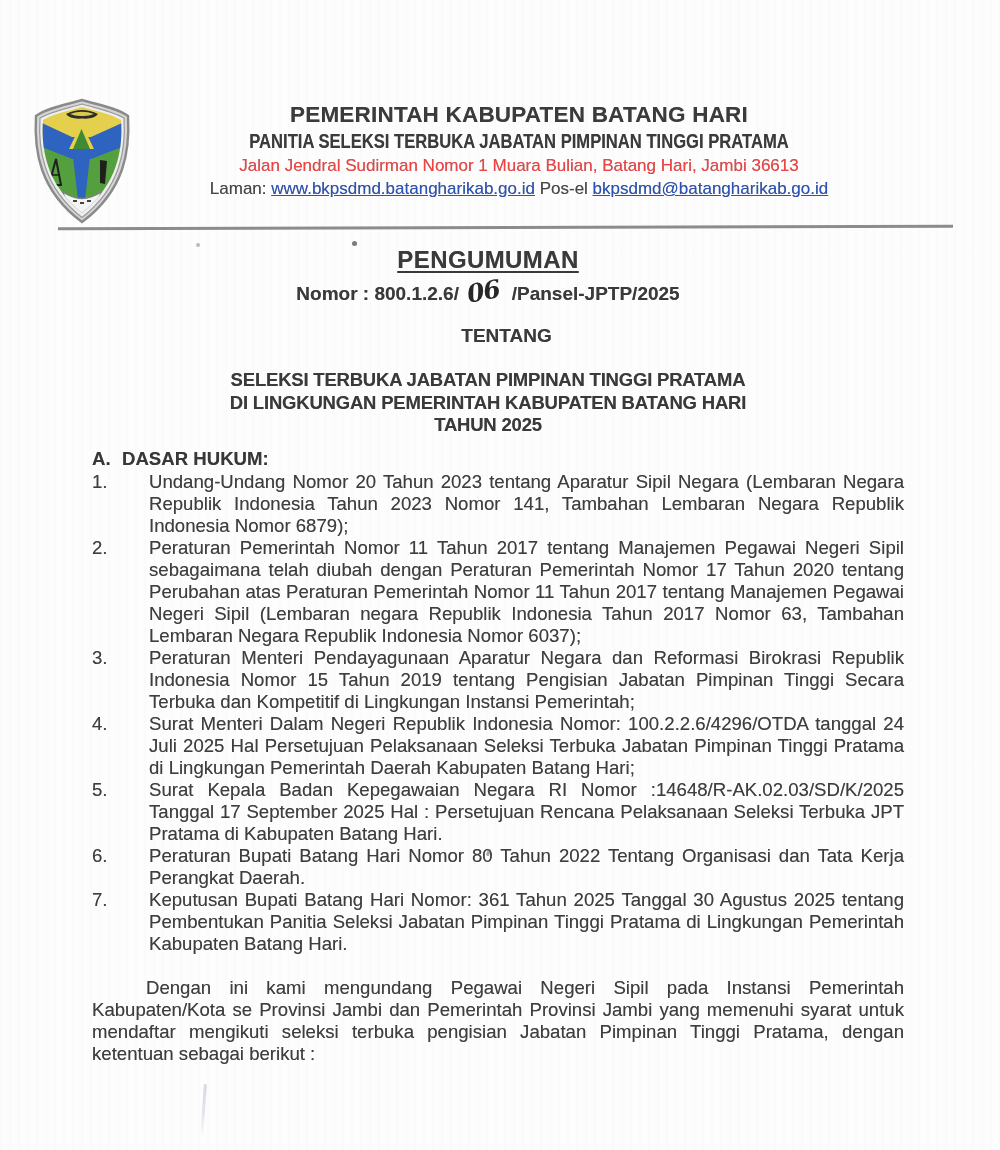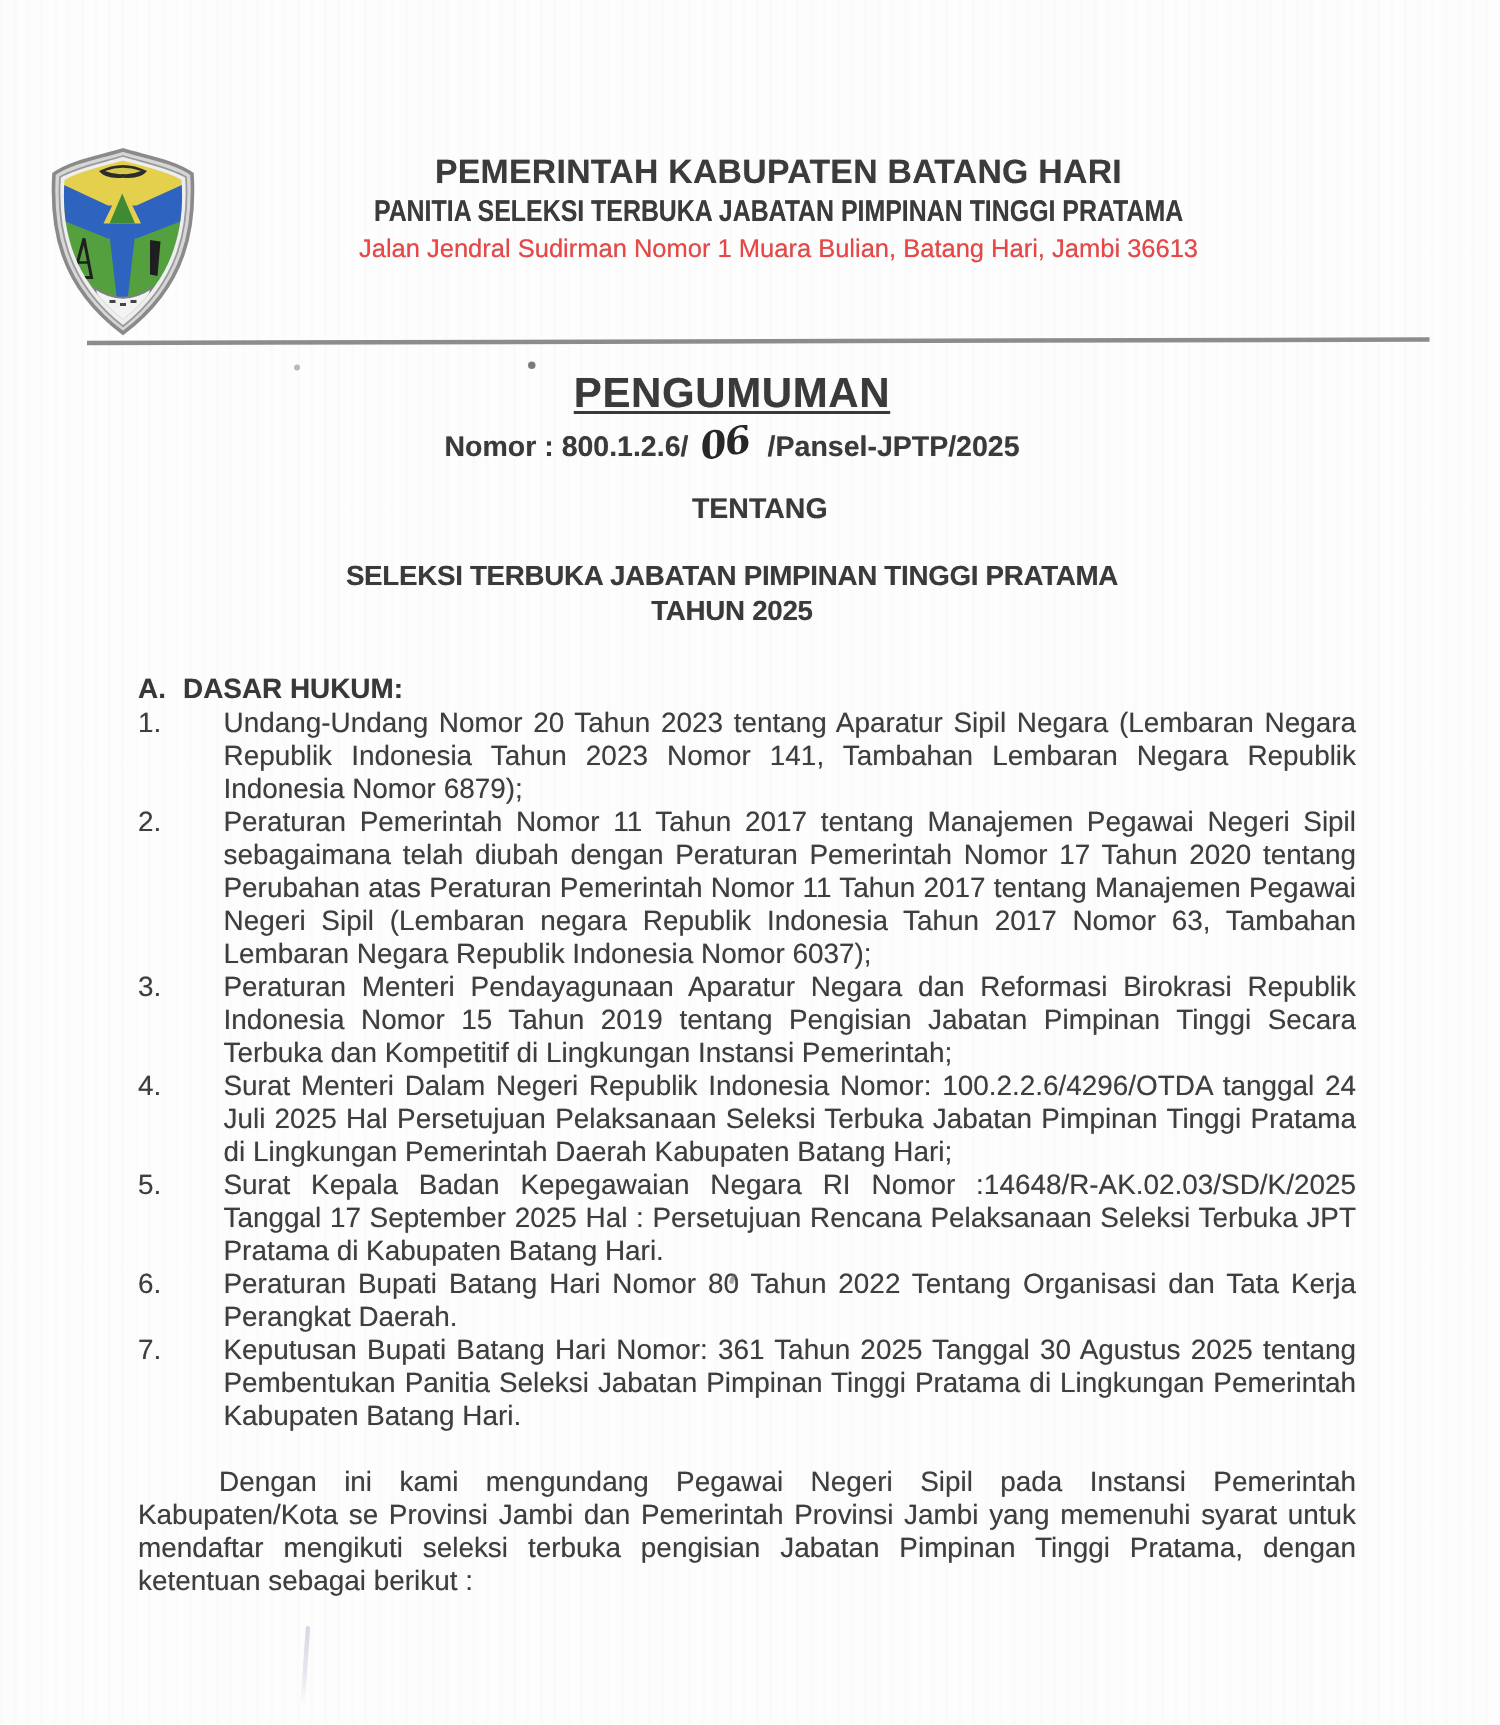--- a/index.html
+++ b/index.html
@@ -30,21 +30,21 @@
   .contact { font-size:17px; line-height:23px; color:#474747; }
   .link { color:#2a52b8; text-decoration:underline; cursor:pointer; }
 
   .rule {
     position:absolute; left:58px; right:47px; top:226px; height:3px;
     background:#8c8c8c; transform:rotate(-0.15deg);
   }
 
   
   .title-block { position:absolute; top:246px; left:0; width:976px; text-align:center; color:#3a3a3a; }
-  .doc-title { font-size:28px; font-weight:700; text-decoration:underline; text-underline-offset:3px; letter-spacing:0.4px; }
+  .doc-title { font-size:24px; font-weight:700; text-decoration:underline; text-underline-offset:3px; letter-spacing:0.4px; }
   .doc-number { margin-top:3px; font-size:19px; font-weight:700; }
   .handwritten {
     display:inline-block; font-family:"DejaVu Serif", serif; font-style:italic; font-weight:700;
     font-size:25px; color:#272727; transform:rotate(-10deg); margin:0 12px 0 8px; letter-spacing:-1px;
     text-shadow:none;
   }
   .tentang { margin-top:19px; font-size:19px; font-weight:700;padding-left:37px; }
   .subject { margin-top:22px; font-size:18.5px; font-weight:700; line-height:22.5px; letter-spacing:-0.2px; }
 
   
@@ -105,32 +105,39 @@
         <rect x="52" y="105" width="4" height="2" fill="#444"></rect>
         <rect x="59" y="103" width="4" height="2" fill="#444"></rect>
       </g>
     </svg>
   </div>
 
   <div class="header-text">
     <div class="gov-name">PEMERINTAH KABUPATEN BATANG HARI</div>
     <div class="committee-name">PANITIA SELEKSI TERBUKA JABATAN PIMPINAN TINGGI PRATAMA</div>
     <div class="address">Jalan Jendral Sudirman Nomor 1 Muara Bulian, Batang Hari, Jambi 36613</div>
+    <div class="contact">
+      <span>Laman:</span>
+      <a class="link">www.bkpsdmd.batangharikab.go.id</a>
+      <span>Pos-el</span>
+      <a class="link">bkpsdmd@batangharikab.go.id</a>
+    </div>
   </div>
 
   <div class="rule"></div>
 
   <div class="title-block">
     <div class="doc-title">PENGUMUMAN</div>
     <div class="doc-number">
       <span>Nomor : 800.1.2.6/</span><span class="handwritten">06</span><span>/Pansel-JPTP/2025</span>
     </div>
     <div class="tentang">TENTANG</div>
     <div class="subject">
       <div>SELEKSI TERBUKA JABATAN PIMPINAN TINGGI PRATAMA</div>
+      <div>DI LINGKUNGAN PEMERINTAH KABUPATEN BATANG HARI</div>
       <div>TAHUN 2025</div>
     </div>
   </div>
 
   <div class="body-block">
     <div class="section-heading">
       <span class="sec-label">A.</span>
       <span>DASAR HUKUM:</span>
     </div>
 

